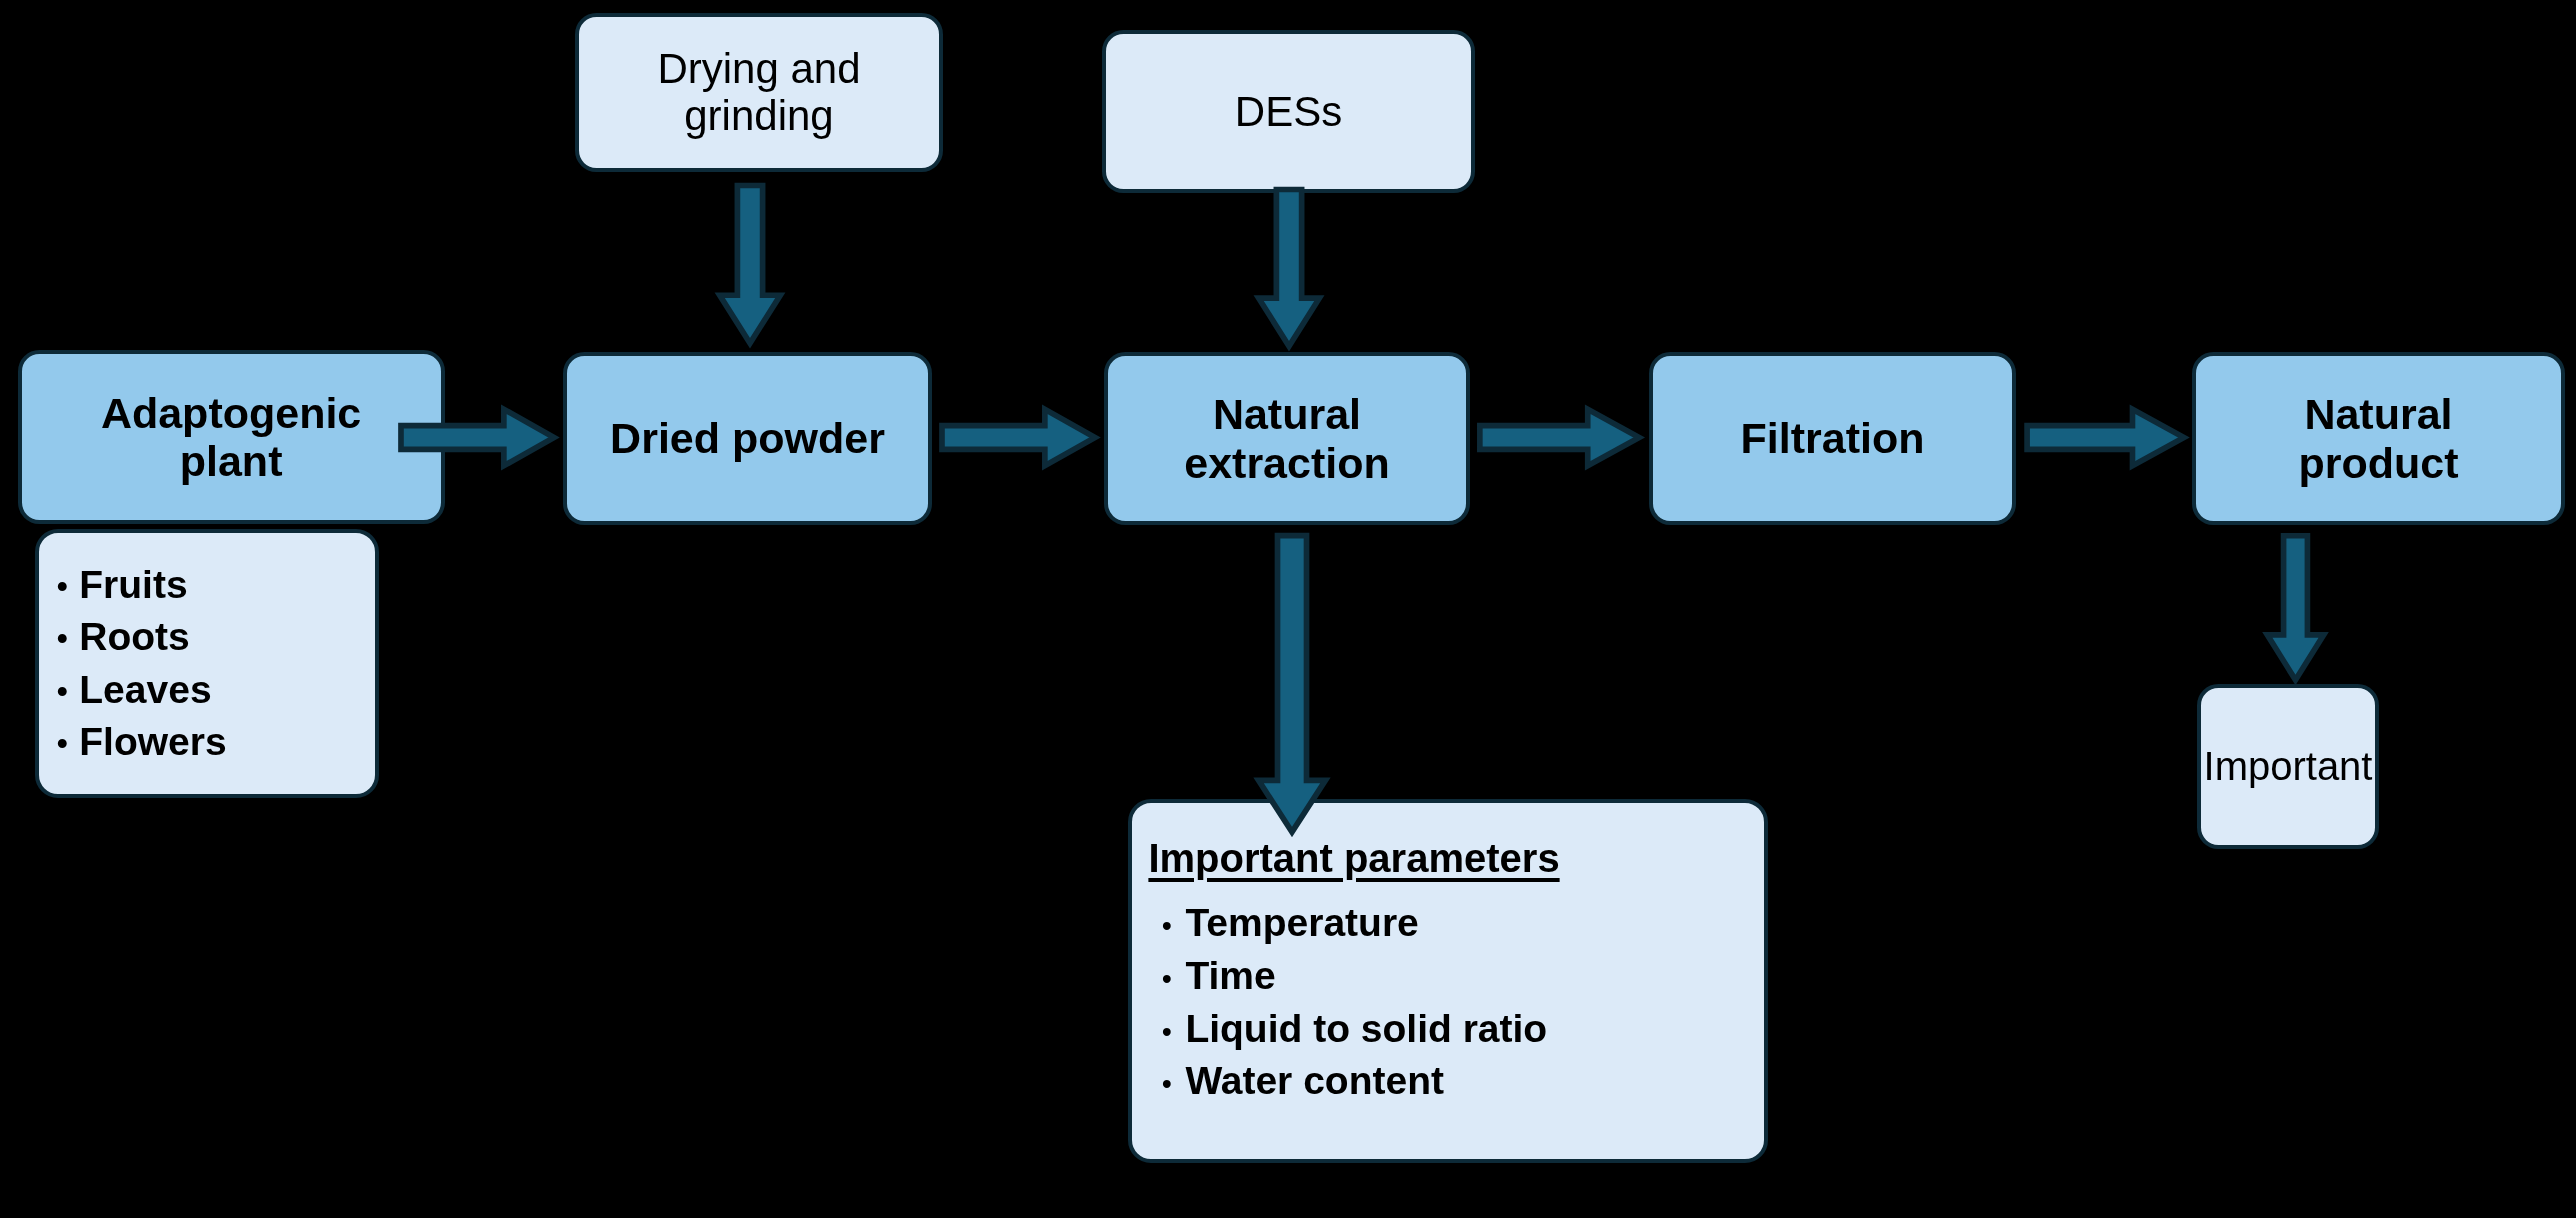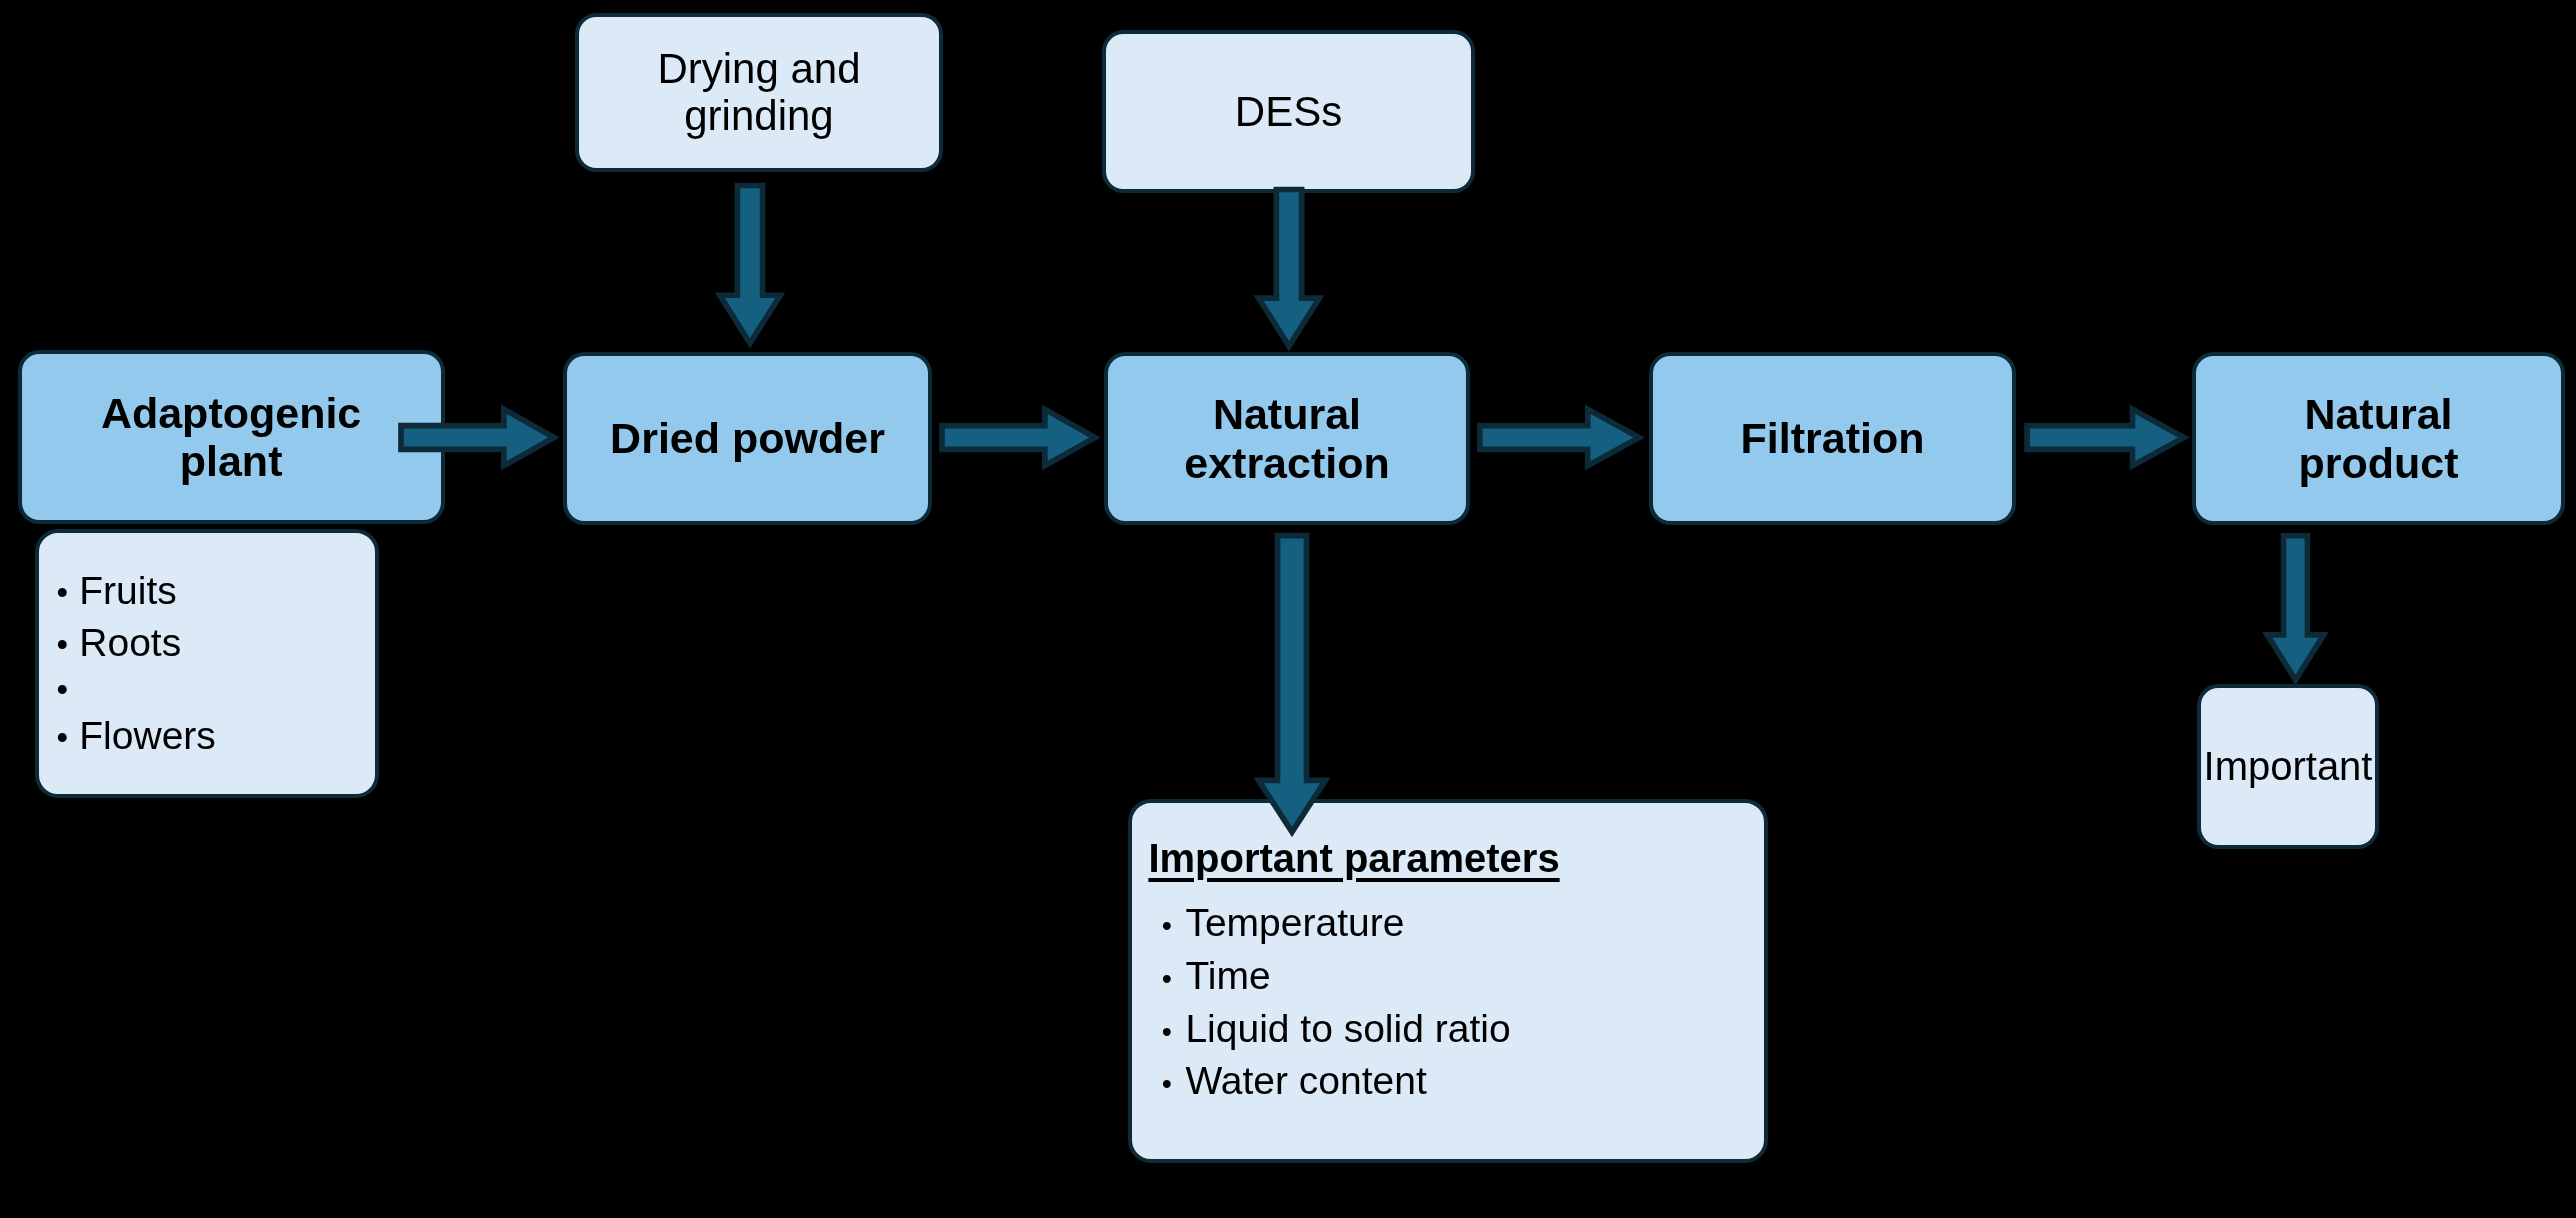--- a/index.html
+++ b/index.html
@@ -73,20 +73,21 @@
   .listbox .items li .bullet {
     display: inline-block;
     width: 34px;
     text-align: center;
     flex: 0 0 auto;
     font-size: 33px;
     line-height: 1;
   }
   .listbox .items li .txt {
     flex: 1 1 auto;
+    font-weight: bold;
   }
 
   
   #plant-parts-box .items {
     padding-left: 6.3px;
   }
   #plant-parts-box .items li {
     font-size: 39px;
     margin: 8.2px 0;
   }
@@ -172,20 +173,21 @@
       <li>
         <span class="bullet">•</span>
         <span class="txt">Fruits</span>
       </li>
       <li>
         <span class="bullet">•</span>
         <span class="txt">Roots</span>
       </li>
       <li>
         <span class="bullet">•</span>
+        <span class="txt">Leaves</span>
       </li>
       <li>
         <span class="bullet">•</span>
         <span class="txt">Flowers</span>
       </li>
     </ul>
   </div>
 
   <div class="listbox" id="params-box" style="left:1128px; top:799px; width:640px; height:364px;">
     <div class="params-title">Important parameters</div>

